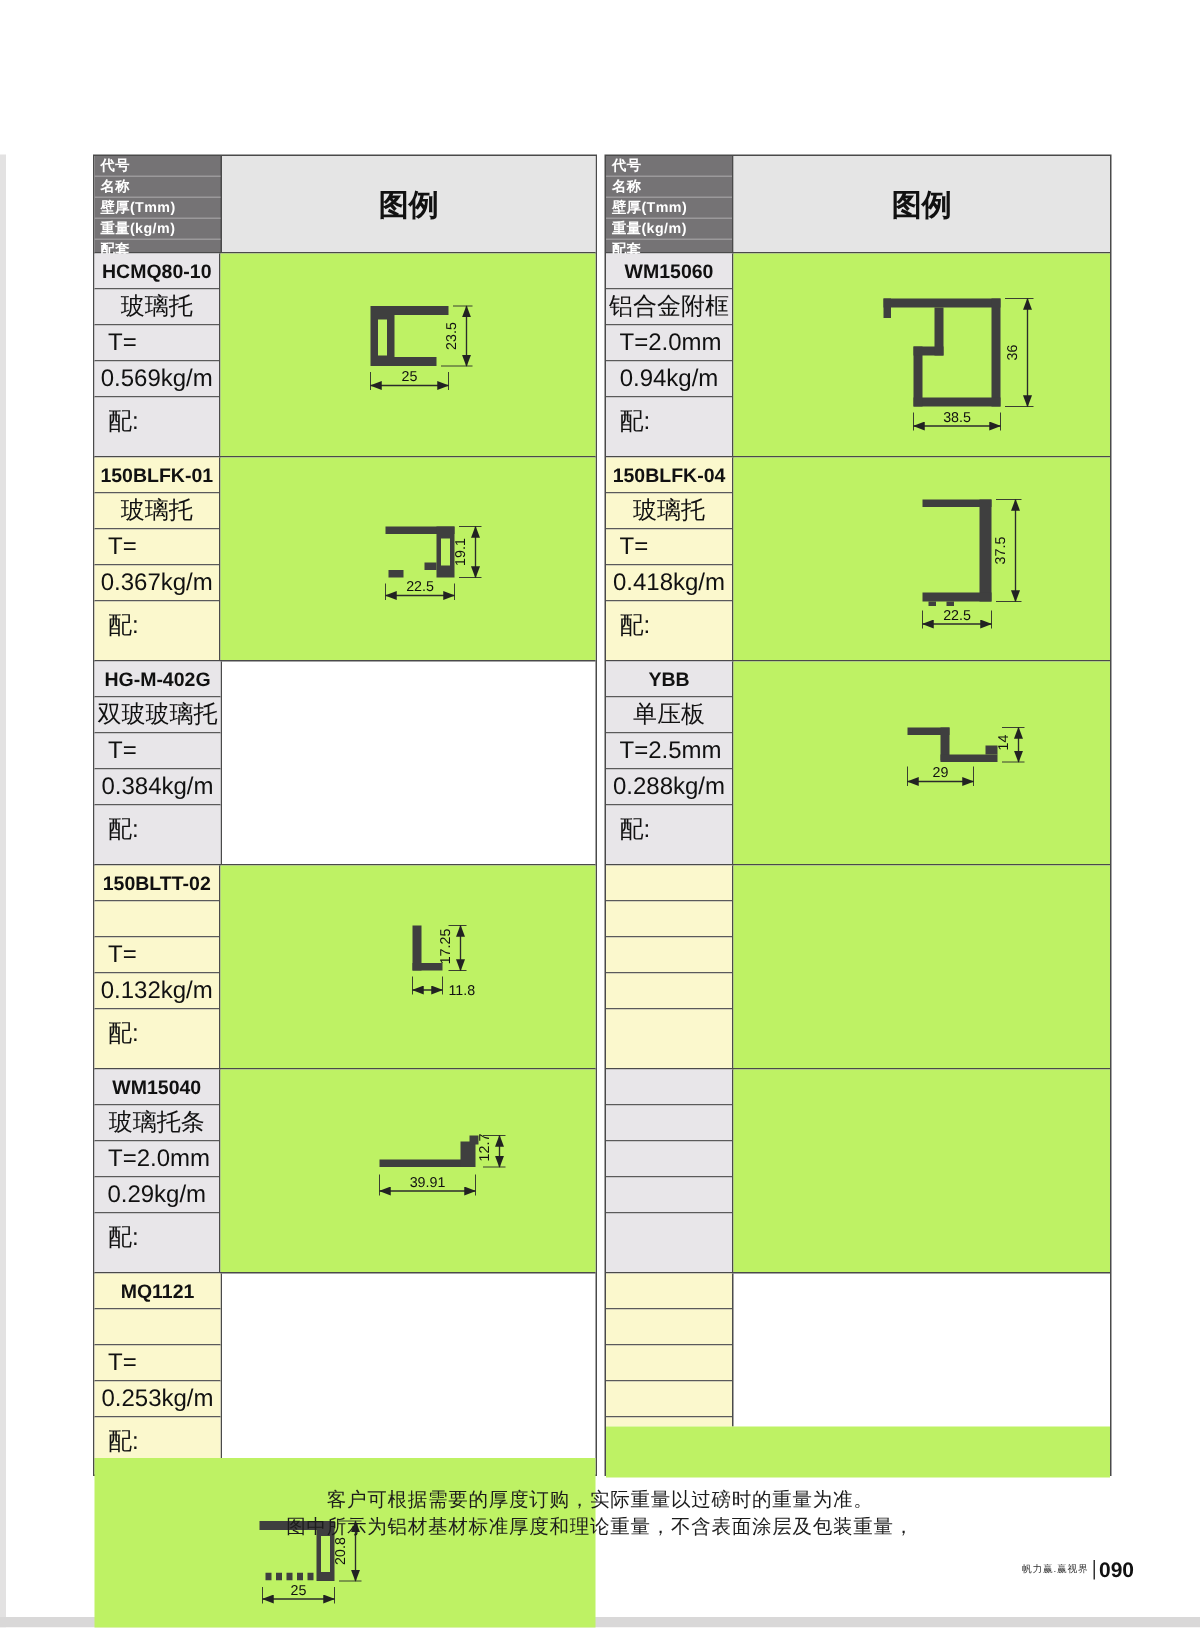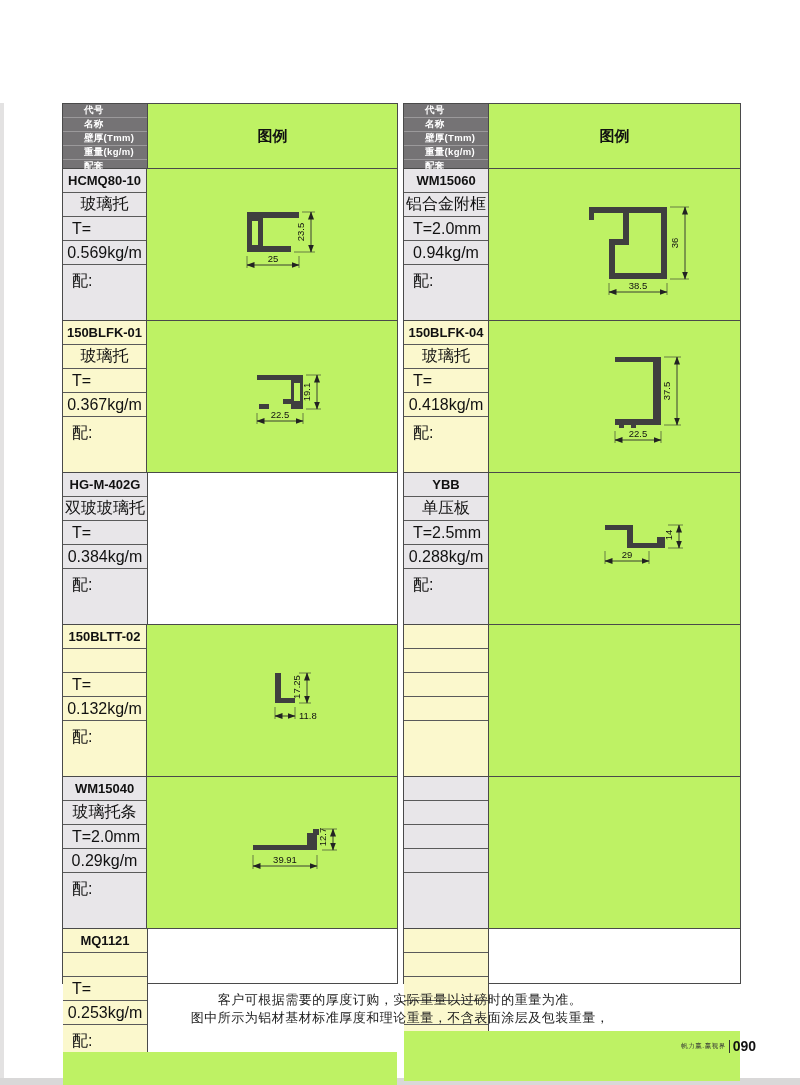--- a/index.html
+++ b/index.html
@@ -10,26 +10,26 @@
   .edge-left { position:absolute; left:0; top:103px; width:4px; height:982px; background:#e3e2e2; }
   .edge-bottom { position:absolute; left:0; top:1078px; width:800px; height:7px; background:#d9d8d8; }
 
   .ptable { position:absolute; top:103px; height:881px; border:1px solid #4a4a4a; background:#fff; }
   .ptable.left  { left:62px;  width:336px; }
   .ptable.right { left:403px; width:338px; }
 
   .thead { display:flex; height:65px; border-bottom:1px solid #4a4a4a; }
   .hlabels { width:85px; background:#757375; display:flex; flex-direction:column; border-right:1px solid #4a4a4a; }
   .hrow { flex:1; color:#fff; font-size:9.5px; font-weight:bold; display:flex; align-items:center;
-    padding-left:21px; border-bottom:1px solid #9b999b; letter-spacing:0.3px; }
+    padding-left:4px; border-bottom:1px solid #9b999b; letter-spacing:0.3px; }
   .hrow:last-child { border-bottom:none; }
-  .legend-cell { flex:1; background:#bef264; display:flex; align-items:center; justify-content:center;
-    font-size:15px; font-weight:bold; color:#111;font-family:Liberation Mono, monospace; }
-
-  .block { display:flex; height:152px; border-bottom:1px solid #4a4a4a; }
+  .legend-cell { flex:1; background:#e5e5e5; display:flex; align-items:center; justify-content:center;
+    font-size:20px; font-weight:bold; color:#111;font-family:Liberation Mono, monospace; }
+
+  .block { display:flex; height:136px; border-bottom:1px solid #4a4a4a; }
   .block:last-child { border-bottom:none;flex-direction:column; }
   .lcol { width:85px; display:flex; flex-direction:column; border-right:1px solid #4a4a4a; }
   .block .cell { border-bottom:1px solid #5a5a5a; display:flex; align-items:center;
     font-size:16px; color:#111; background:#e8e6e9; }
   .block .cell:last-child { border-bottom:none; }
   .block.alt .cell { background:#fbf8cd; }
   .cell.h24 { height:24px; } .cell.h40 { flex:1; align-items:flex-start; padding-top:6px; }
   .cell.center { justify-content:center; }
   .cell.lpad { padding-left:9px; }
   .cell.code { font-weight:bold; font-size:13px; }

